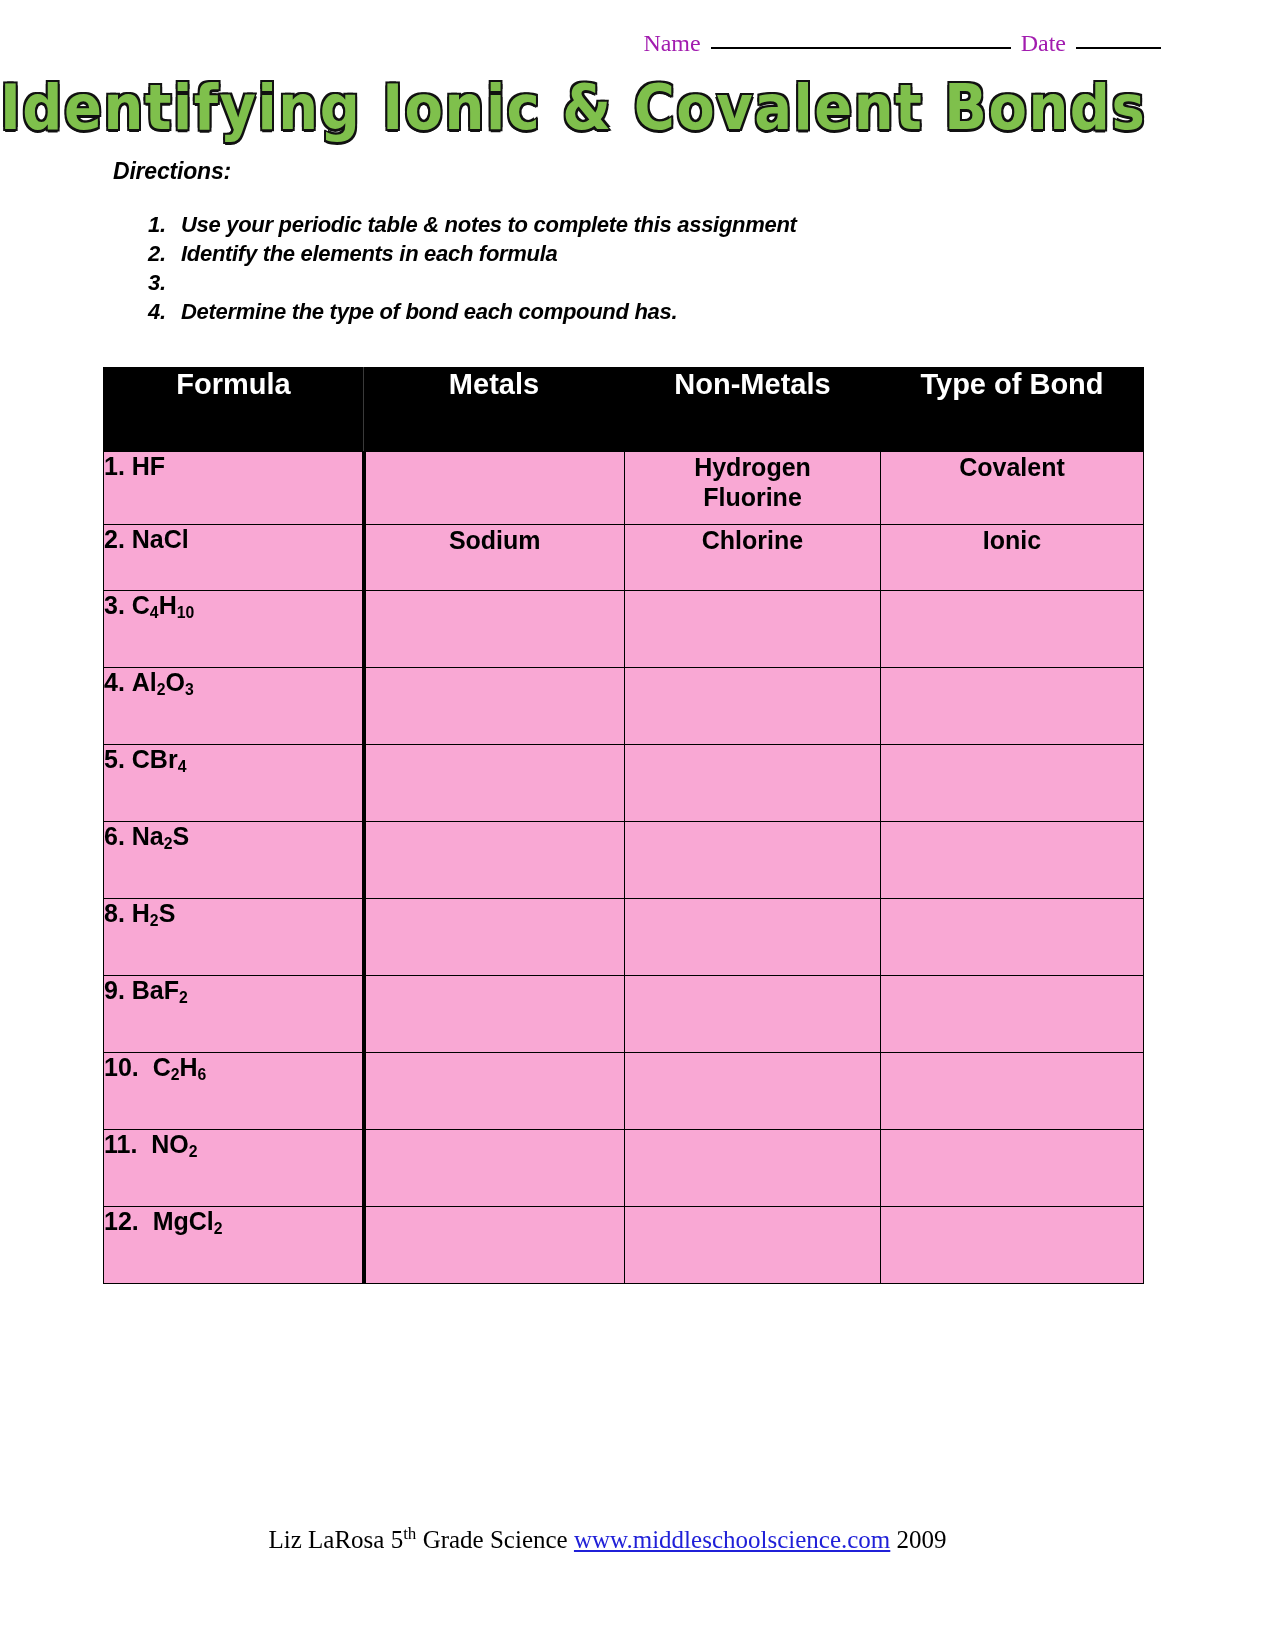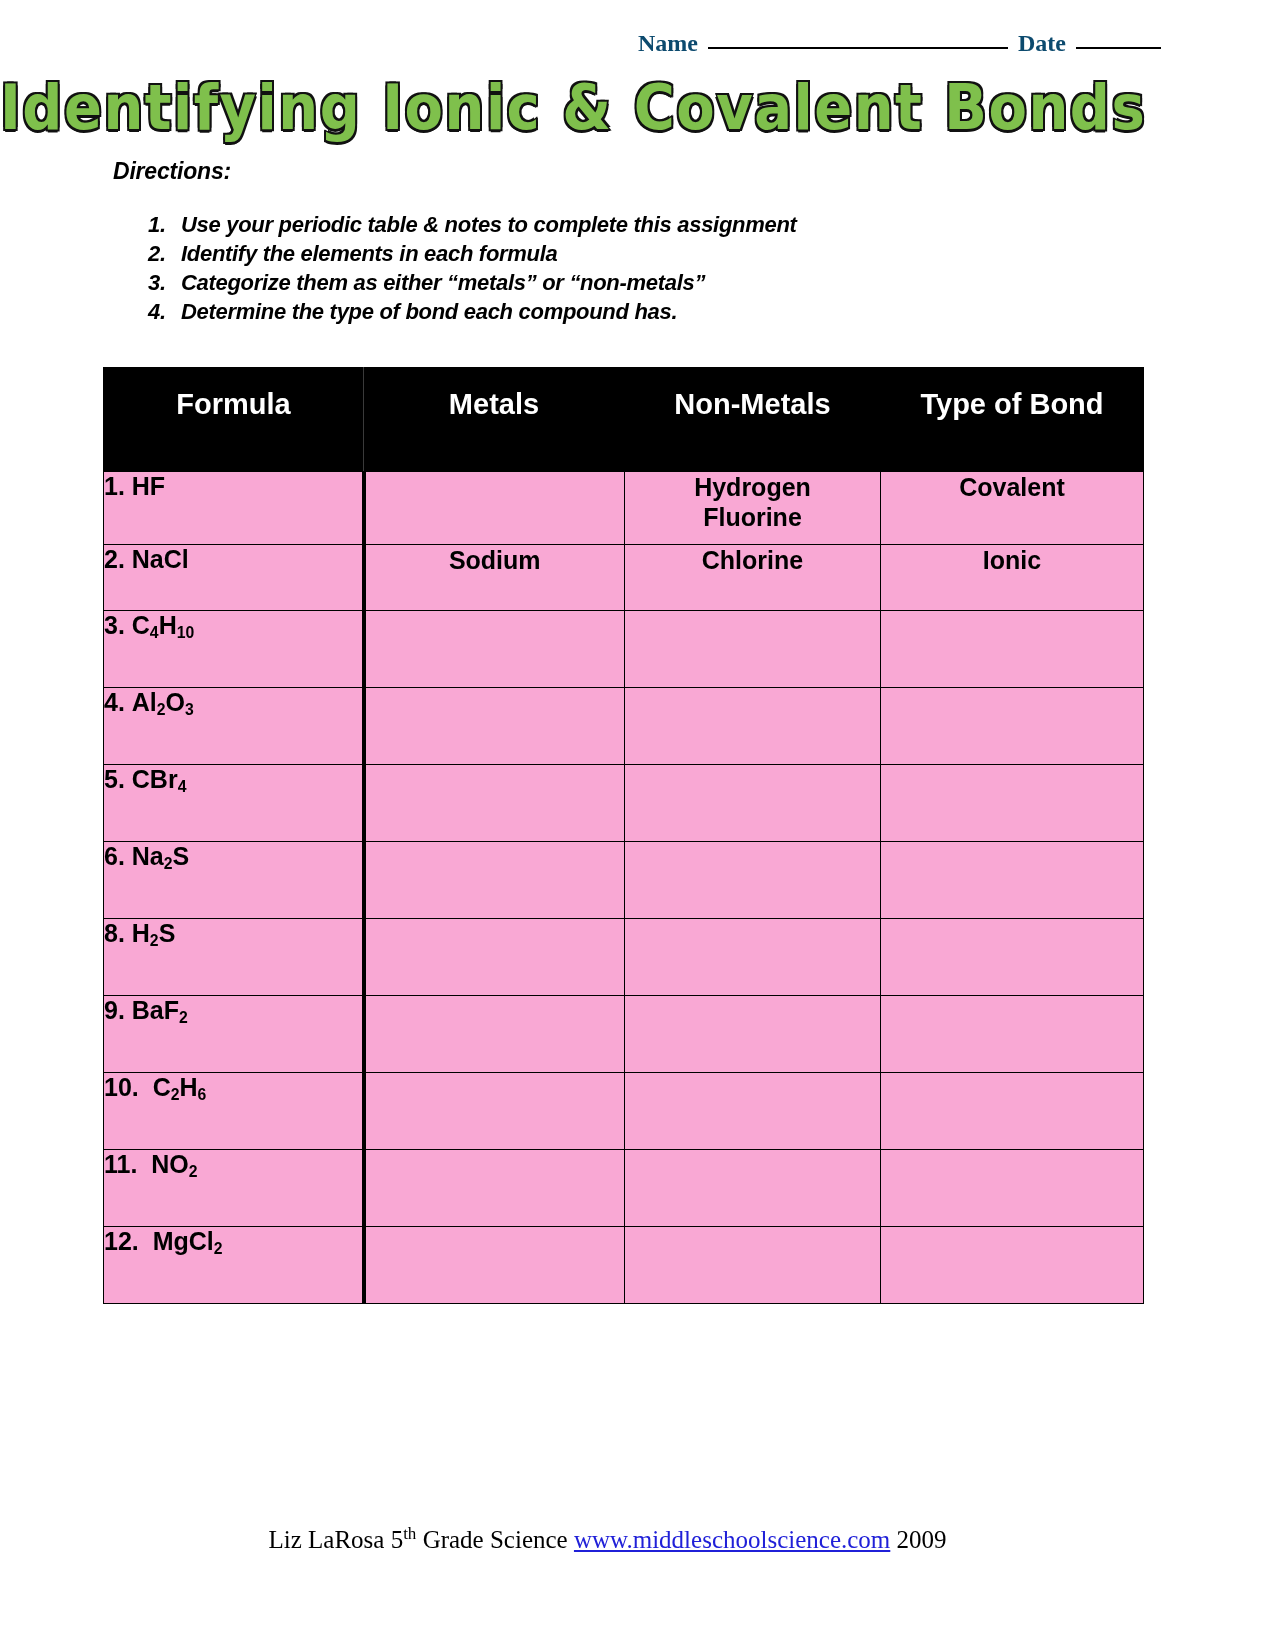--- a/index.html
+++ b/index.html
@@ -16,23 +16,23 @@
   }
 
   
   .namedate {
     position: absolute;
     top: 30px;
     left: 0;
     width: 1165px;
     text-align: right;
     font-family: "Liberation Serif", serif;
-    font-weight: bold;
+    font-weight: normal;
     font-size: 24px;
-    color: #0c4a6e;
+    color: #a21caf;
     white-space: nowrap;
   }
   .rule {
     display: inline-block;
     border-bottom: 2px solid #000;
     vertical-align: 2px;
     margin: 0 4px;
   }
   .rule.long  { width: 300px; }
   .rule.short { width: 85px; }
@@ -121,21 +121,21 @@
 
   .tbl thead th {
     background: #000000;
     color: #ffffff;
     font-family: "Liberation Sans", sans-serif;
     font-weight: bold;
     font-size: 29px;
     height: 83px;
     text-align: center;
     vertical-align: top;
-    padding-top: 20px;
+    padding-top: 0;
     border-color: #000;
   }
 
   
   .tbl td.col1, .tbl th.col1 {
     border-right: 4px solid #000;
   }
   .tbl thead th.col1 { border-right: 1px solid #3a3a3a; }
 
   .tbl td {
@@ -211,21 +211,20 @@
   <li>
     <span class="num">1.</span>
     <span>Use your periodic table &amp; notes to complete this assignment</span>
   </li>
   <li>
     <span class="num">2.</span>
     <span>Identify the elements in each formula</span>
   </li>
   <li>
     <span class="num">3.</span>
-    <span>Categorize them as either “metals” or “non-metals”</span>
   </li>
   <li>
     <span class="num">4.</span>
     <span>Determine the type of bond each compound has.</span>
   </li>
 </ol>
 
 <table class="tbl">
   <colgroup>
     <col class="c1">

